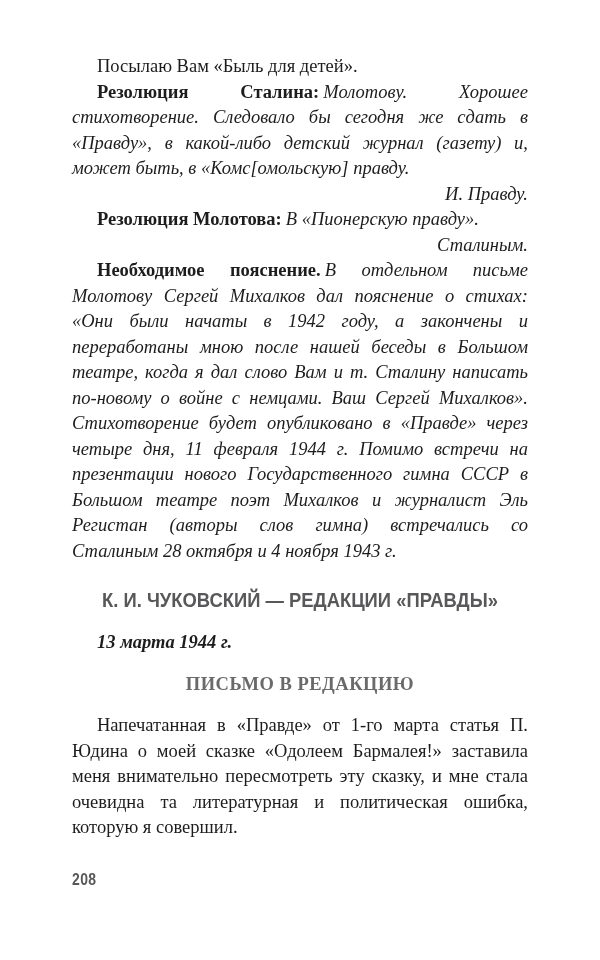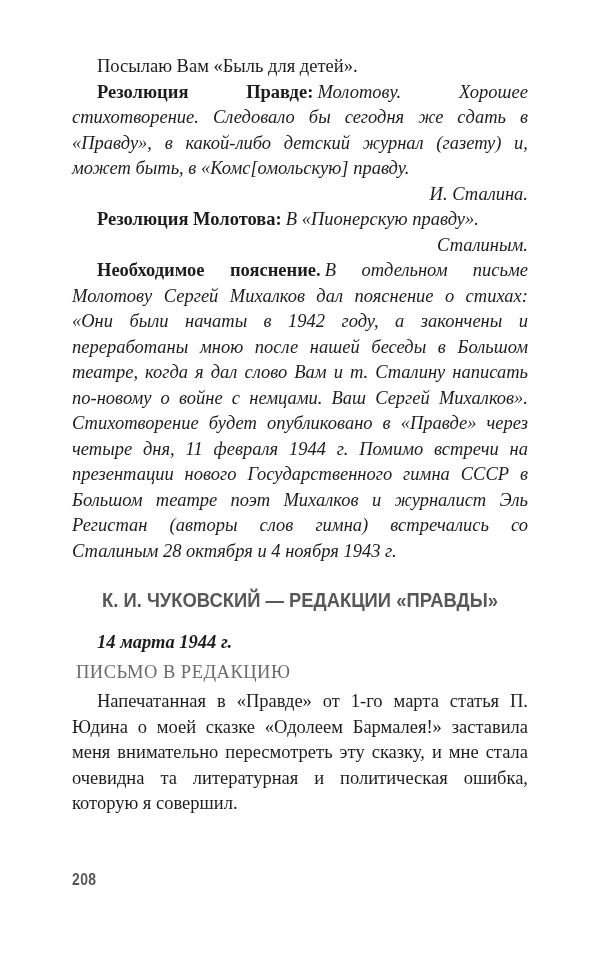--- a/index.html
+++ b/index.html
@@ -54,24 +54,25 @@
   }
   .date-line {
     margin: 18px 0 0 0;
     font-size: 18.5px;
     line-height: 25.5px;
     font-weight: bold;
     font-style: italic;
     text-indent: 25px;
   }
   .letter-heading {
-    margin: 4px;
+    margin: 16px;
+    text-align: center;
     font-size: 18.5px;
     line-height: 25.5px;
-    font-weight: normal;
+    font-weight: bold;
     letter-spacing: 0.5px;
     color: var(--letter-heading-color, #6a6a6c);
   }
   .page-number {
     position: absolute;
     left: 72px;
     top: 870px;
     font-family: "Liberation Sans", sans-serif;
     font-weight: 700;
     font-size: 17px;
@@ -85,38 +86,38 @@
 </head>
 <body>
 
 <div class="page">
   <div class="content">
 
     <p class="body">Посылаю Вам «Быль для детей».</p>
 
 
     <p class="body gap-sm">
-      <span class="lbl">Резолюция Правде:</span><span class="ital">Молотову. Хорошее стихотворение. Следовало бы сегодня же сдать в «Правду», в какой-либо детский журнал (газету) и, может быть, в «Комс[омольскую] правду.</span>
+      <span class="lbl">Резолюция Сталина:</span><span class="ital">Молотову. Хорошее стихотворение. Следовало бы сегодня же сдать в «Правду», в какой-либо детский журнал (газету) и, может быть, в «Комс[омольскую] правду.</span>
     </p>
 
-    <p class="sig">И. Сталина.</p>
+    <p class="sig">И. Правду.</p>
 
     <p class="body">
       <span class="lbl">Резолюция Молотова:</span><span class="ital">В «Пионерскую правду».</span>
     </p>
 
     <p class="sig">Сталиным.</p>
 
     <p class="body gap-sm">
       <span class="lbl">Необходимое пояснение.</span><span class="ital">В отдельном письме Молотову Сергей Михалков дал пояснение о стихах: «Они были начаты в 1942 году, а закончены и переработаны мною после нашей беседы в Большом театре, когда я дал слово Вам и т. Сталину написать по-новому о войне с немцами. Ваш Сергей Михалков». Стихотворение будет опубликовано в «Правде» через четыре дня, 11 февраля 1944 г. Помимо встречи на презентации нового Государственного гимна СССР в Большом театре поэт Михалков и журналист Эль Регистан (авторы слов гимна) встречались со Сталиным 28 октября и 4 ноября 1943 г.</span>
     </p>
 
     <h2 class="chapter-heading">К. И. ЧУКОВСКИЙ — РЕДАКЦИИ «ПРАВДЫ»</h2>
 
-    <p class="date-line">14 марта 1944 г.</p>
+    <p class="date-line">13 марта 1944 г.</p>
 
     <h3 class="letter-heading">ПИСЬМО В РЕДАКЦИЮ</h3>
 
     <p class="body">Напечатанная в «Правде» от 1-го марта статья П. Юдина о моей сказке «Одолеем Бармалея!» заставила меня внимательно пересмотреть эту сказку, и мне стала очевидна та литературная и политическая ошибка, которую я совершил.</p>
 
 
   </div>
 
   <div class="page-number">208</div>
 </div>

